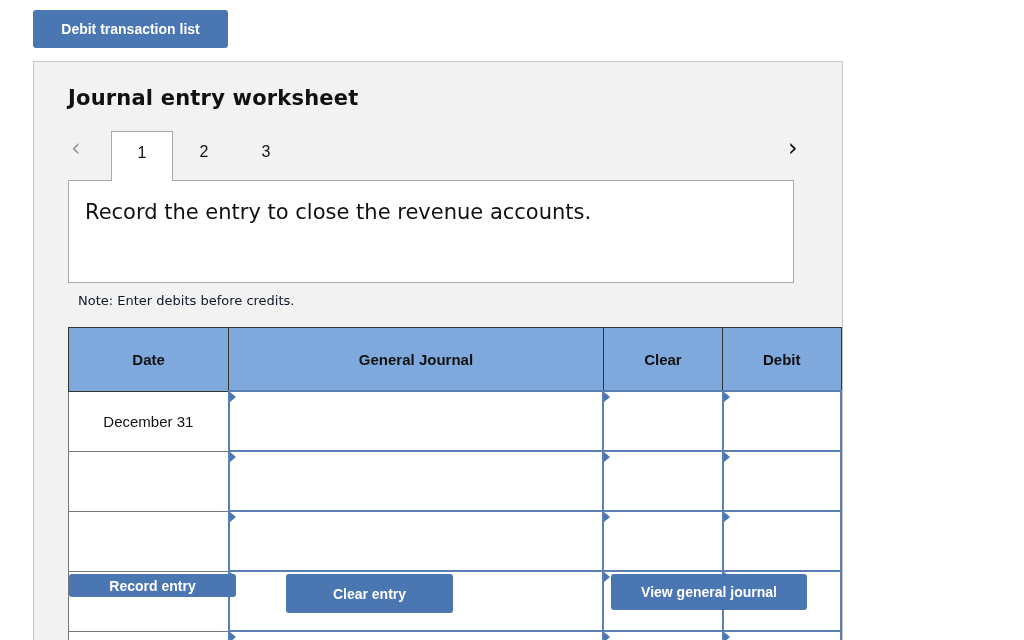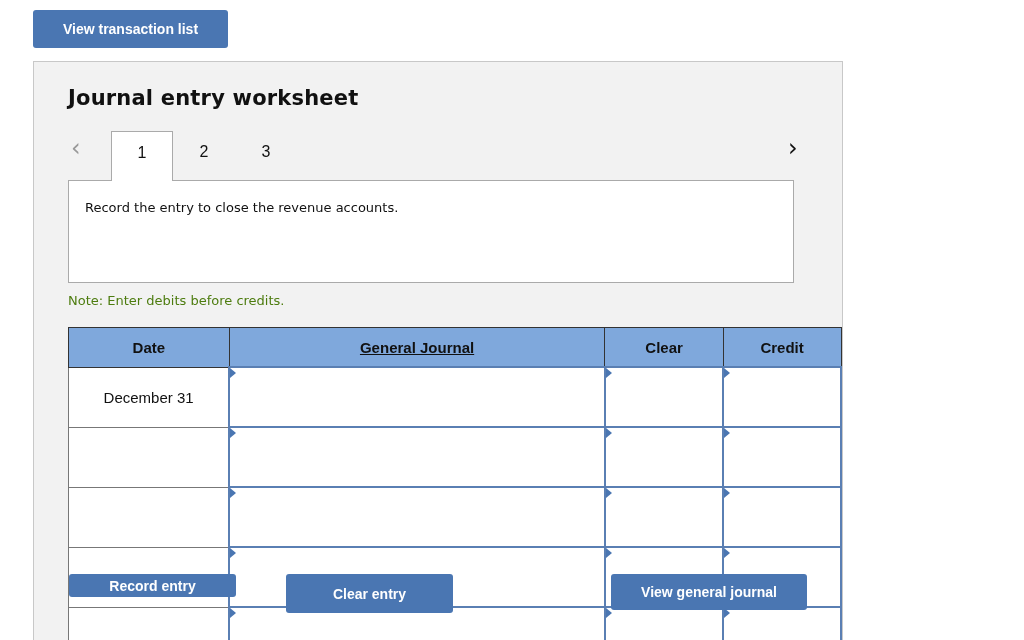--- a/index.html
+++ b/index.html
@@ -14,58 +14,58 @@
   .title { position:absolute; left:34px; top:24px; font-size:21px; font-weight:bold; letter-spacing:0.2px;text-align:center; }
   .arrow { position:absolute; font-family:"DejaVu Sans", sans-serif; cursor:pointer; }
   .arrow-left { left:37px; top:72px; font-size:24px; color:#999; }
   .arrow-right { left:754px; top:72px; font-size:24px; color:#111; }
   .tab { position:absolute; top:69px; height:50px; font-family:"Liberation Sans", sans-serif; font-size:16px;
          display:flex; align-items:flex-start; justify-content:center; padding-top:12px; box-sizing:border-box; cursor:pointer; }
   .tab1 { left:77px; width:62px; background:#fff; border:1px solid #aaa; border-bottom:none; z-index:2; }
   .tab2 { left:150px; width:40px; }
   .tab3 { left:212px; width:40px; }
   .prompt { position:absolute; left:34px; top:118px; width:726px; height:103px; background:#fff;
-            border:1px solid #aaa; box-sizing:border-box; padding:19px 16px; font-size:13px; }
-  .note { position:absolute; left:34px; top:231px; font-size:13px; color:#4d7c0f; }
+            border:1px solid #aaa; box-sizing:border-box; padding:19px 16px; font-size:21px; }
+  .note { position:absolute; left:44px; top:231px; font-size:13px; color:#0f172a; }
   table { position:absolute; left:34px; top:265px; border-collapse:collapse; font-family:"Liberation Sans", sans-serif; }
-  th { background:#7fa8dc; border:1px solid #333; height:30px; font-size:15px; font-weight:bold; padding:4px;margin-top:35px; }
+  th { background:#7fa8dc; border:1px solid #333; height:30px; font-size:15px; font-weight:bold; padding:16px;margin-top:35px; }
   td { height:26px; padding:16px; background:#fff; }
   td.date { border:1px solid #777; width:131px; text-align:center; font-size:15px; }
   td.inp { border:2px solid #5a7fb3; position:relative; }
   td.inp::before { content:""; position:absolute; left:0; top:0; width:0; height:0;
                    border-top:5px solid transparent; border-bottom:5px solid transparent; border-left:6px solid #4a76b2; }
-  .c-gj { width:362px;text-decoration:underline; } .c-d { width:89px; } .c-c { width:88px; }
+  .c-gj { width:362px; } .c-d { width:89px; } .c-c { width:88px; }
   #record { left:35px; top:512px; width:167px; height:23px; }
   #clear { left:252px; top:512px; width:167px; height:39px;text-align:center; }
   #viewgj { left:577px; top:512px; width:196px; height:36px; }
 </style>
 </head>
 <body>
 
-<button class="btn" id="view-tx">View transaction list</button>
+<button class="btn" id="view-tx">Debit transaction list</button>
 
 <div class="panel">
   <div class="title">Journal entry worksheet</div>
 
   <div class="arrow arrow-left">‹</div>
   <div class="tab tab1">1</div>
   <div class="tab tab2">2</div>
   <div class="tab tab3">3</div>
   <div class="arrow arrow-right">›</div>
 
   <div class="prompt">Record the entry to close the revenue accounts.</div>
   <div class="note">Note: Enter debits before credits.</div>
 
   <table>
     <thead>
       <tr>
         <th style="width:131px">Date</th>
         <th class="c-gj">General Journal</th>
         <th class="c-d">Clear</th>
-        <th class="c-c">Credit</th>
+        <th class="c-c">Debit</th>
       </tr>
     </thead>
     <tbody id="rows">
         <tr>
           <td class="date">December 31</td>
           <td class="inp c-gj"></td>
           <td class="inp c-d"></td>
           <td class="inp c-c"></td>
         </tr>
         <tr>

